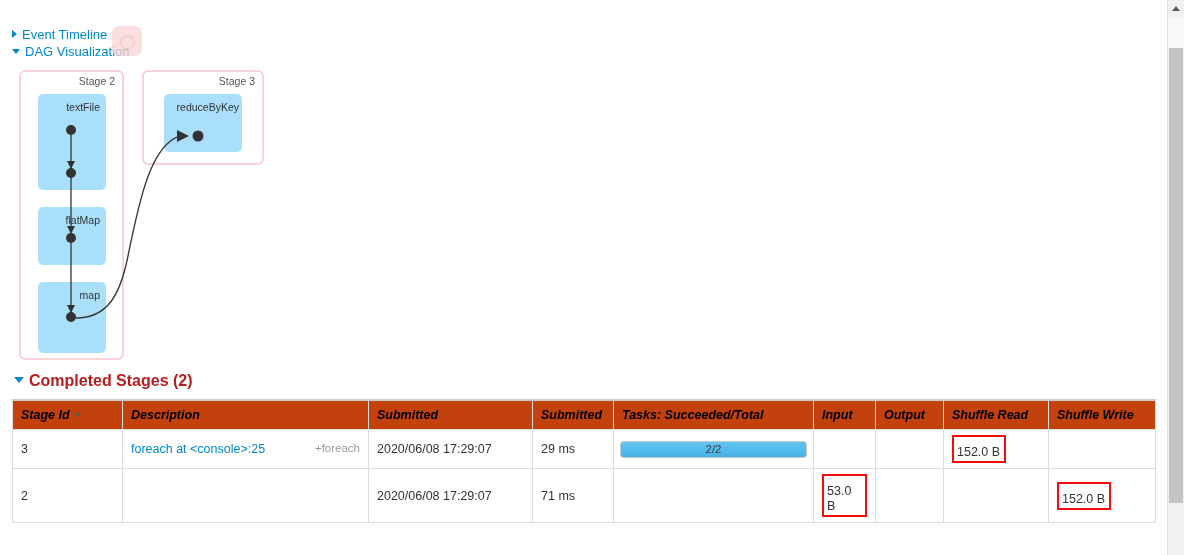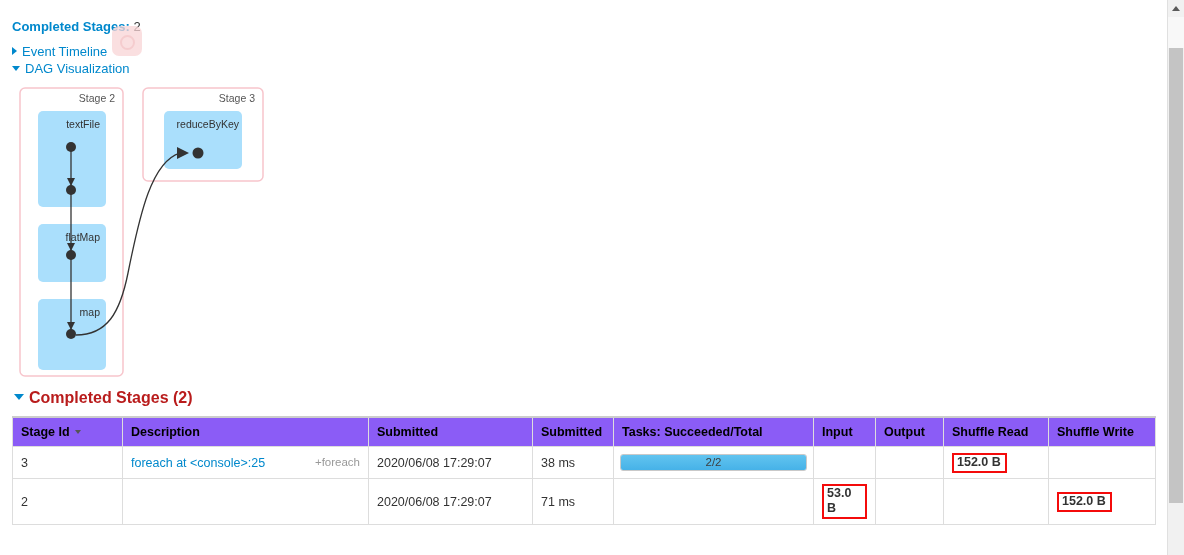--- a/index.html
+++ b/index.html
@@ -128,26 +128,27 @@
   table.stages {
     border-collapse: collapse;
     width: 1143px;
     font-size: 12.5px;
     table-layout: fixed;
   }
   table.stages th {
     text-align: left;
     font-weight: bold;
     color: #000000;
-    background: #8b5cf6;
+    background: #c2410c;
     border: 1px solid #dddddd;
     border-top: 2px solid #cccccc;
     padding: 7px 8px;
     font-size: 12.5px;
     white-space: nowrap;
+    font-style: italic;
   }
   table.stages td {
     border: 1px solid #dddddd;
     padding: 5px 8px;
     color: #333333;
     vertical-align: middle;
     height: 21px;
   }
   .sort-caret {
     display: inline-block;
@@ -191,24 +192,23 @@
     position: absolute;
     left: 0; right: 0; top: 0;
     text-align: center;
     font-size: 11.5px;
     line-height: 15px;
     color: #3d3d3d;
   }
   .hl {
     display: inline-block;
     border: 2px solid #f40b0b;
-    padding: 0px 4px 1px 3px;
+    padding: 8px 4px 1px 3px;
     line-height: 15px;
     background: transparent;
-    font-weight: bold;
   }
 
   
   .watermark {
     position: absolute;
     right: 8px;
     bottom: 6px;
     font-size: 13px;
     color: #c4c4c4;
     opacity: 0.72;
@@ -258,24 +258,20 @@
   }
 </style>
 </head>
 <body>
 
 <div class="page">
   <div class="content">
 
     <div class="title-stamp"></div>
 
-    <div class="summary-line">
-      <span class="summary-key-link">Completed Stages:</span>
-      <span>2</span>
-    </div>
 
     <div class="toggles">
       <div class="toggle-row">
         <span class="caret-right"></span><span>Event Timeline</span>
       </div>
       <div class="toggle-row">
         <span class="caret-down"></span><span>DAG Visualization</span>
       </div>
     </div>
 
@@ -347,21 +343,21 @@
         </tr>
       </thead>
       <tbody>
         <tr>
           <td>3</td>
           <td class="desc-cell">
             <span class="desc-link">foreach at &lt;console&gt;:25</span>
             <span class="details-link">+foreach</span>
           </td>
           <td>2020/06/08 17:29:07</td>
-          <td>38 ms</td>
+          <td>29 ms</td>
           <td class="task-cell">
             <div class="progress">
               <div class="progress-bar" style="width:100%"></div>
               <div class="progress-label">2/2</div>
             </div>
           </td>
           <td></td>
           <td></td>
           <td><span class="hl">152.0 B</span></td>
           <td></td>

